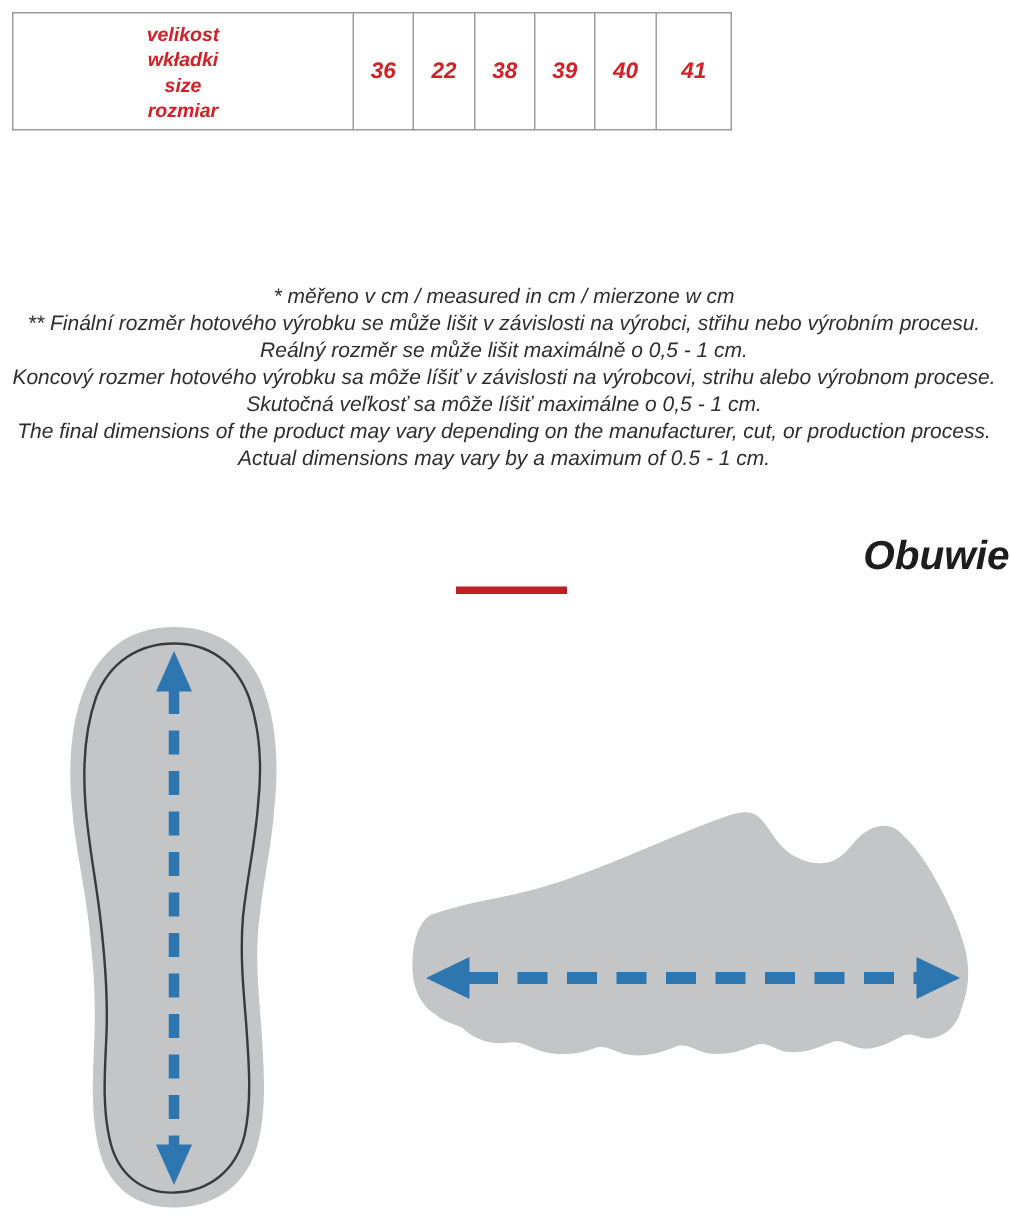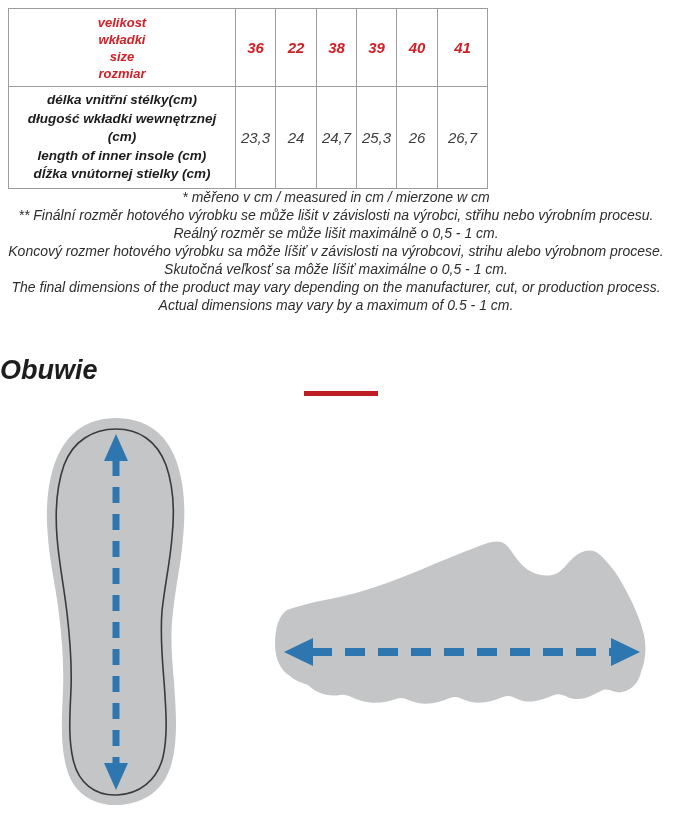--- a/index.html
+++ b/index.html
@@ -41,21 +41,21 @@
   
   .footnotes {
     position: absolute; left: 6px; top: 188px; width: 660px;
     font-style: italic; font-size: 14px; line-height: 18px; color: #2e2e2e; text-align: center;
   }
   .footnotes p { margin: 0; }
 
   
   .title-block {
     position: absolute; left: 0; top: 355px; width: 673px;
-    text-align: left;
+    text-align: right;
   }
   .page-title {
     font-size: 27px; font-weight: bold; font-style: italic; color: #1d1d1d;
     letter-spacing: 0px;
   }
   .title-underline {
     position: absolute; left: 304px; top: 391px;
     width: 74px; height: 5px; background: #bf1e25;
   }
 
@@ -85,34 +85,20 @@
         <div class="line">wkładki</div>
         <div class="line">size</div>
         <div class="line">rozmiar</div>
       </td>
       <td class="size-cell">36</td>
       <td class="size-cell">22</td>
       <td class="size-cell">38</td>
       <td class="size-cell">39</td>
       <td class="size-cell">40</td>
       <td class="size-cell">41</td>
-    </tr>
-    <tr class="row-insole">
-      <td class="label-cell black-head">
-        <div class="line">délka vnitřní stélky(cm)</div>
-        <div class="line">długość wkładki wewnętrznej (cm)</div>
-        <div class="line">length of inner insole (cm)</div>
-        <div class="line">dĺžka vnútornej stielky (cm)</div>
-      </td>
-      <td class="value-cell">23,3</td>
-      <td class="value-cell">24</td>
-      <td class="value-cell">24,7</td>
-      <td class="value-cell">25,3</td>
-      <td class="value-cell">26</td>
-      <td class="value-cell">26,7</td>
     </tr>
   </tbody>
     </table>
 </div>
 
 <div class="footnotes">
   <p>* měřeno v cm / measured in cm / mierzone w cm</p>
   <p>** Finální rozměr hotového výrobku se může lišit v závislosti na výrobci, střihu nebo výrobním procesu. Reálný rozměr se může lišit maximálně o 0,5 - 1 cm.</p>
   <p>Koncový rozmer hotového výrobku sa môže líšiť v závislosti na výrobcovi, strihu alebo výrobnom procese. Skutočná veľkosť sa môže líšiť maximálne o 0,5 - 1 cm.</p>
   <p>The final dimensions of the product may vary depending on the manufacturer, cut, or production process. Actual dimensions may vary by a maximum of 0.5 - 1 cm.</p>

